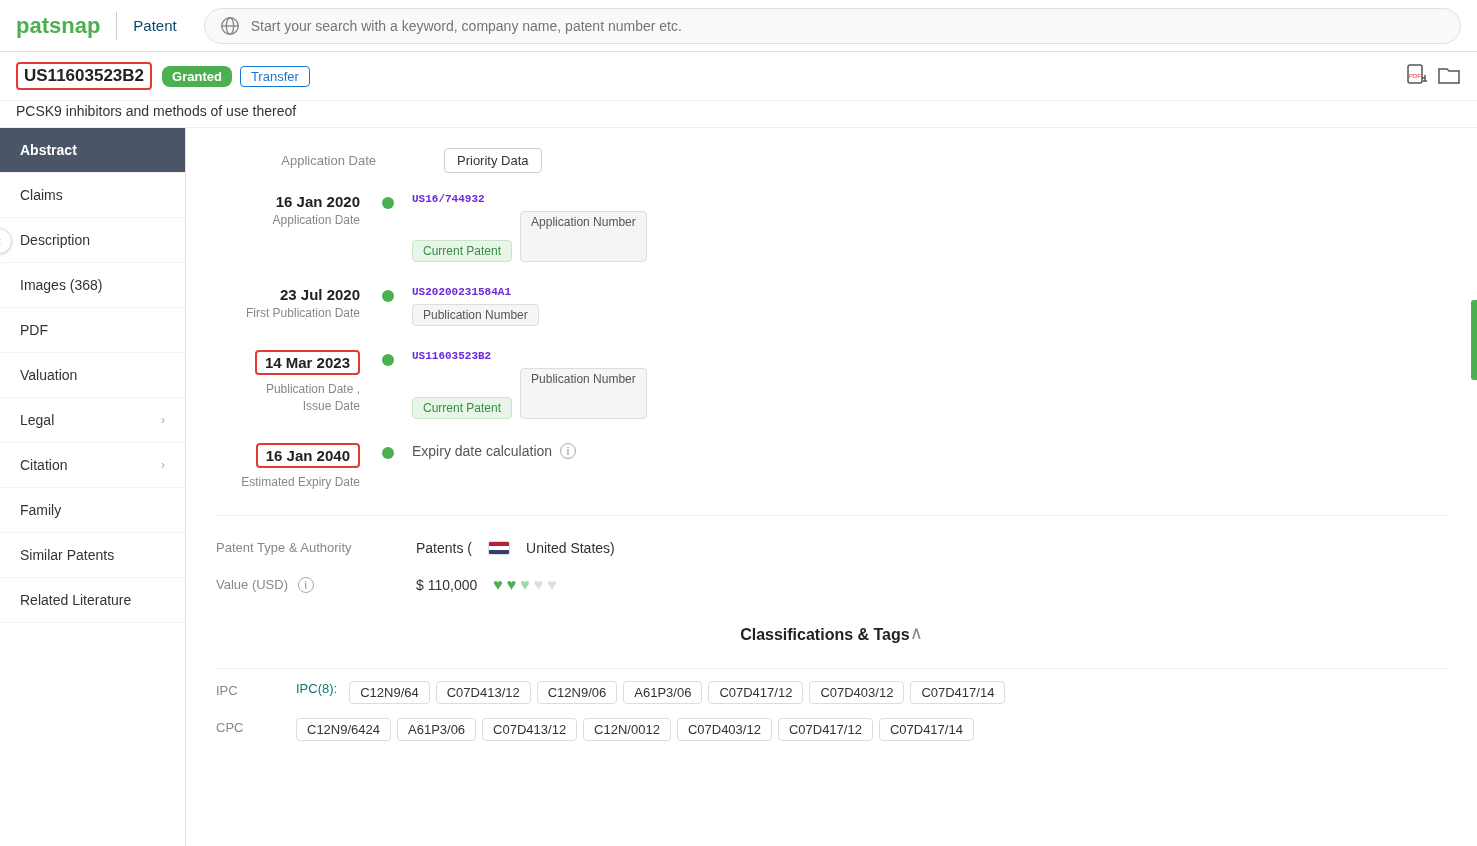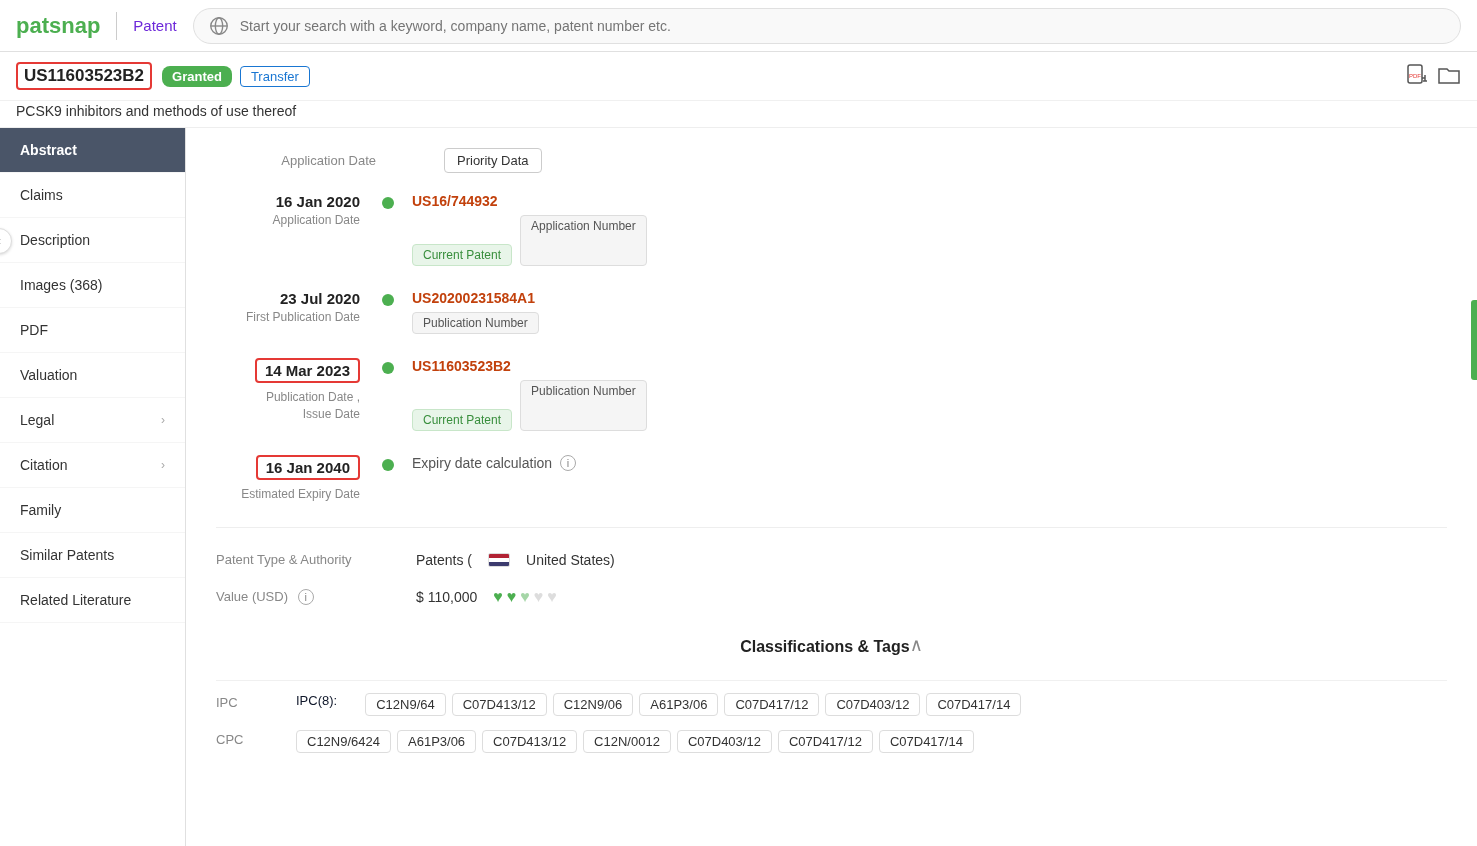--- a/index.html
+++ b/index.html
@@ -22,22 +22,22 @@
       margin-right: 16px;
     }
     .header-divider {
       width: 1px;
       height: 28px;
       background: #ccc;
       margin-right: 16px;
     }
     .header-patent {
       font-size: 15px;
-      color: #6d28d9;
-      margin-right: 16px;
+      color: #0c4a6e;
+      margin-right: 27px;
     }
     .search-bar {
       flex: 1;
       display: flex;
       align-items: center;
       border: 1px solid #e0e0e0;
       border-radius: 20px;
       padding: 6px 14px;
       background: #f9f9f9;
     }
@@ -226,26 +226,27 @@
       height: 12px;
       border-radius: 50%;
       background: #4CAF50;
       margin-top: 2px;
     }
     .timeline-content {
       flex: 1;
       padding-left: 12px;
     }
     .timeline-patent-link {
-      font-size: 14px;
-      color: #c2410c;
+      font-size: 11px;
+      color: #6d28d9;
       font-weight: 600;
       text-decoration: none;
       display: block;
       margin-bottom: 6px;
+      font-family: Liberation Mono, monospace;
     }
     .timeline-tags {
       display: flex;
       gap: 8px;
       flex-wrap: wrap;
     }
     .tag {
       font-size: 12px;
       padding: 3px 10px;
       border-radius: 4px;
@@ -361,23 +362,23 @@
       color: #888;
       font-size: 13px;
       padding-top: 2px;
     }
     .classification-tags {
       display: flex;
       flex-wrap: wrap;
       gap: 6px;
     }
     .classification-prefix {
-      color: #0f172a;
-      font-size: 13px;
-      margin-right: 22px;
+      color: #0f766e;
+      font-size: 13px;
+      margin-right: 6px;
     }
     .cls-tag {
       border: 1px solid #ddd;
       border-radius: 4px;
       padding: 3px 10px;
       font-size: 13px;
       color: #333;
       background: #fff;
     }
 

